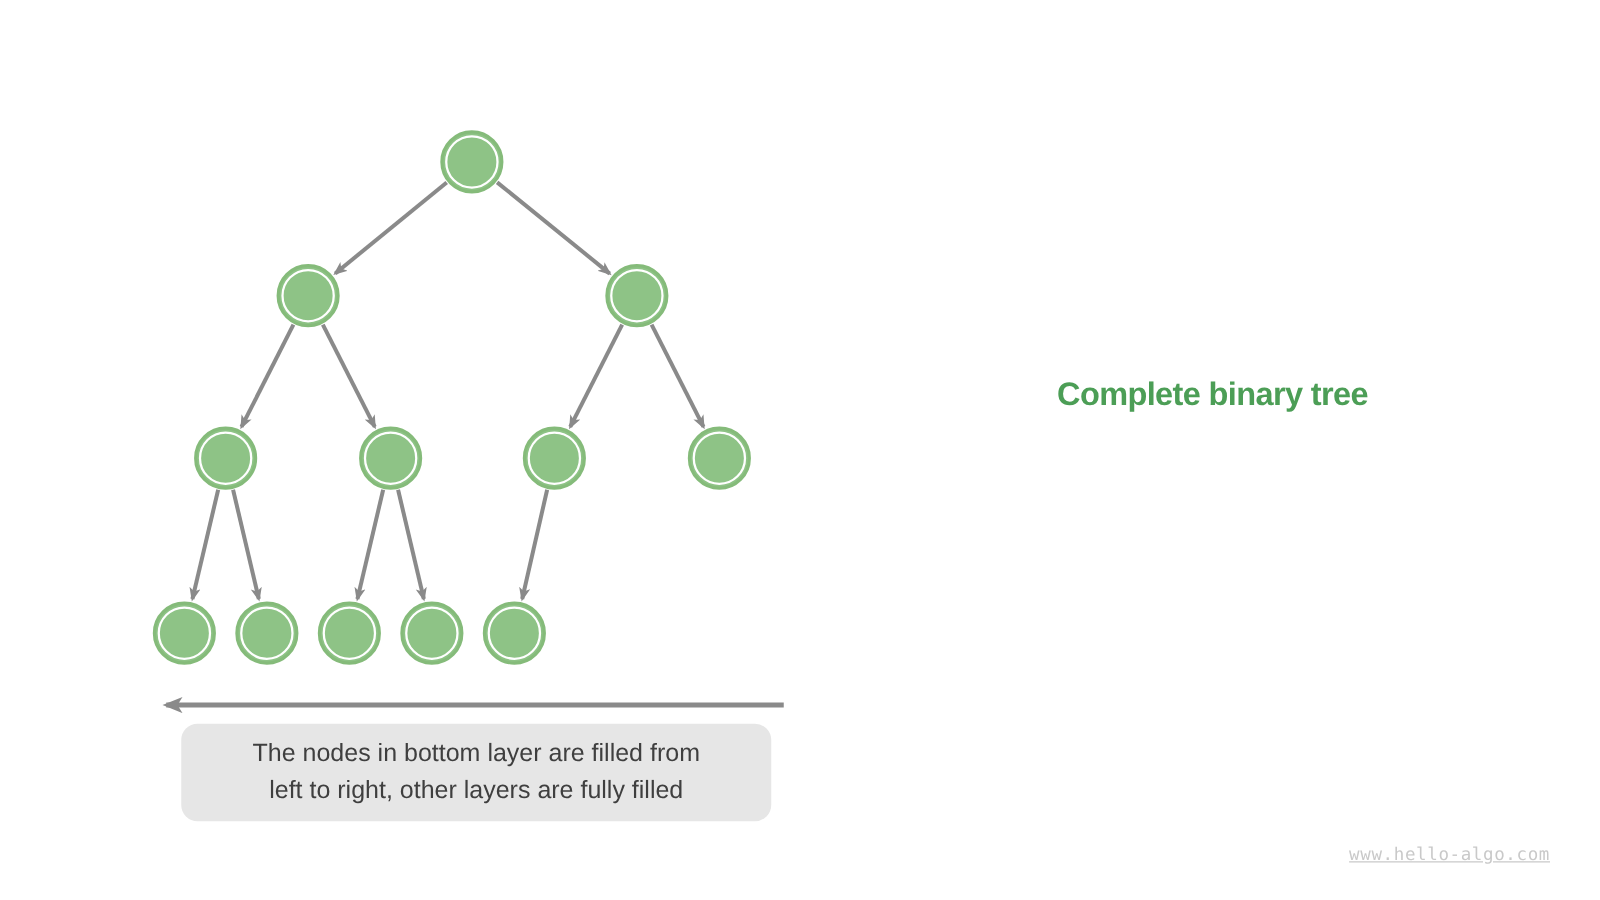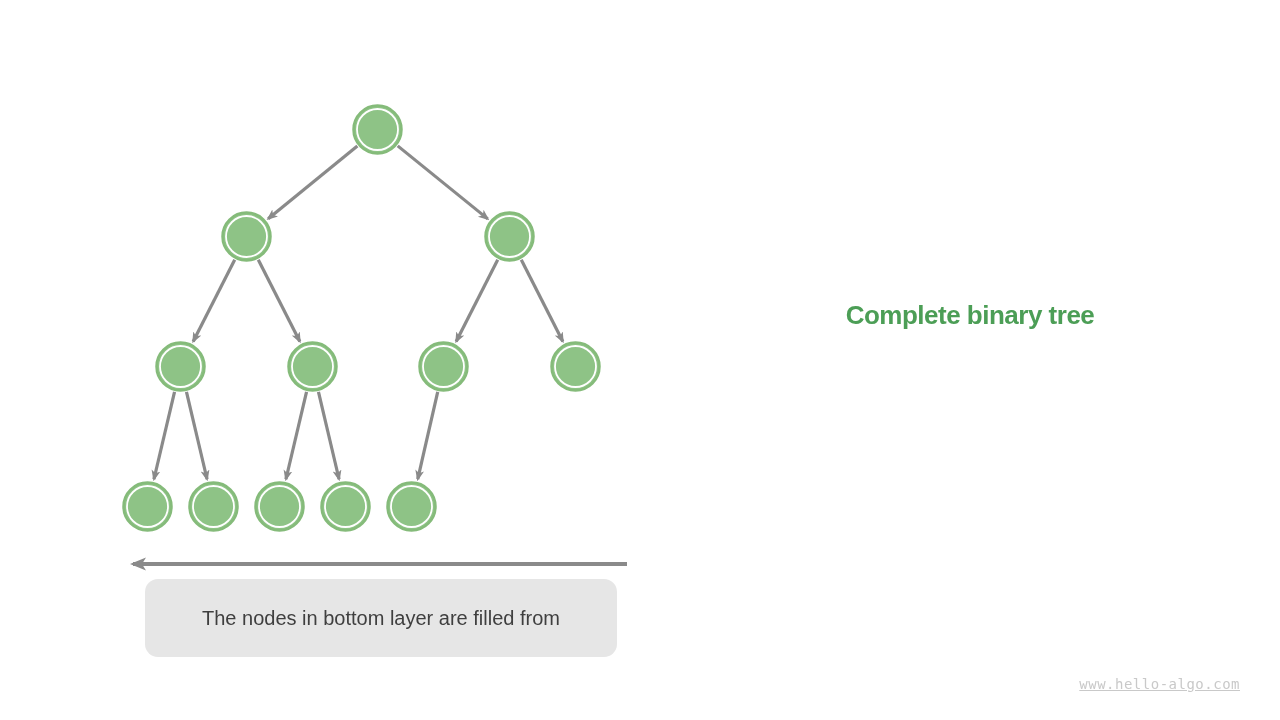--- a/index.html
+++ b/index.html
@@ -115,17 +115,18 @@
       </g>
     <g id="arrow-layer">
         <line x1="627" y1="564" x2="133" y2="564" stroke="#8a8a8a" stroke-width="4" marker-end="url(#arrow-lg)"></line>
       </g>
   </svg>
 
   <div class="figure-title">Complete binary tree</div>
 
   <div class="caption-box">
     <span>The nodes in bottom layer are filled from</span>
+    <span>left to right, other layers are fully filled</span>
   </div>
 
   <div class="watermark">www.hello-algo.com</div>
 
 </div>
 
 </body></html>

